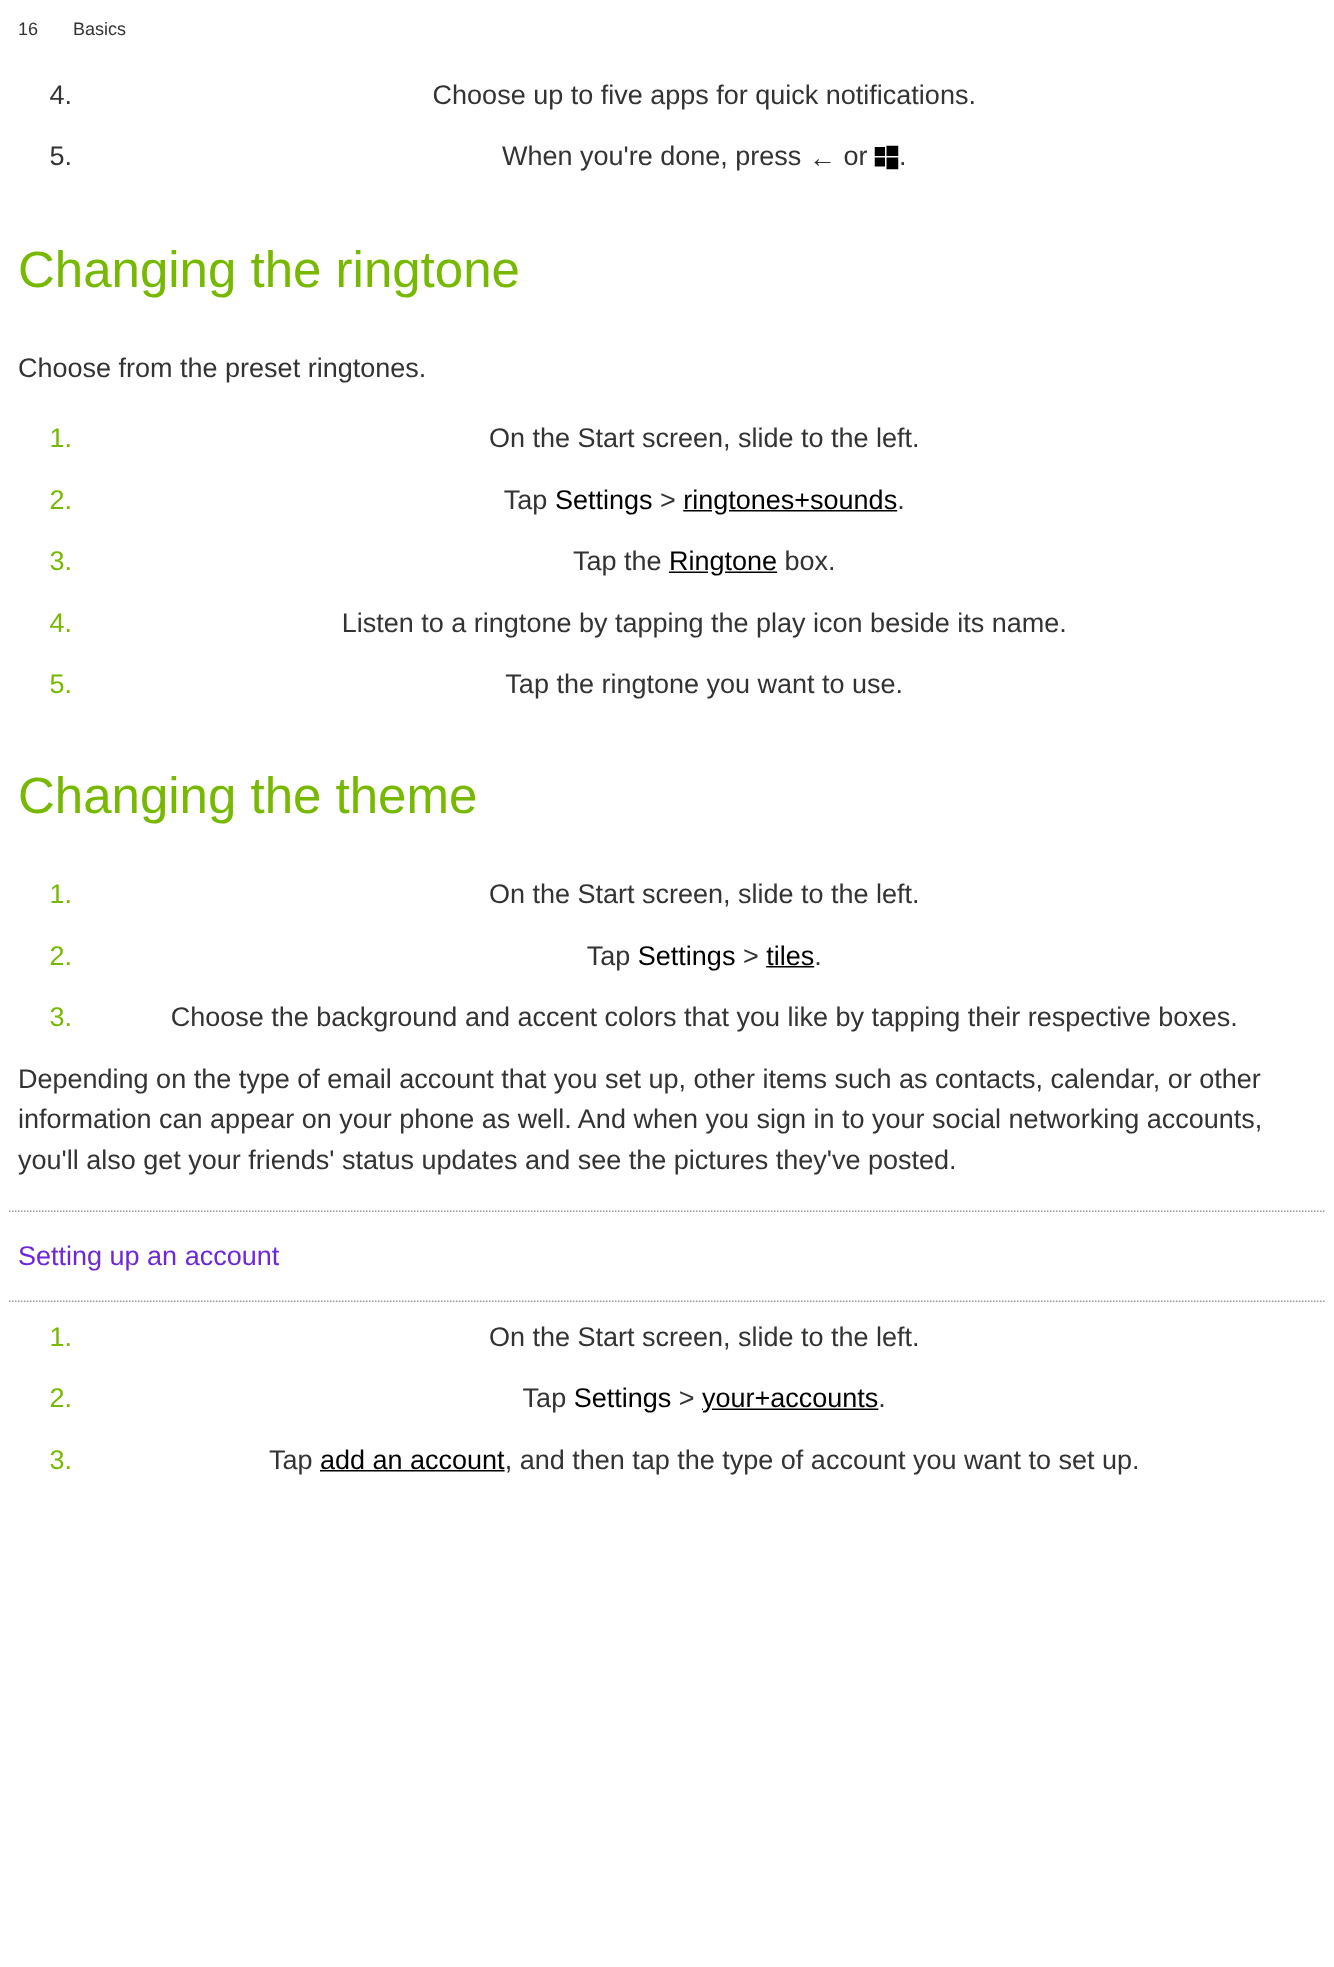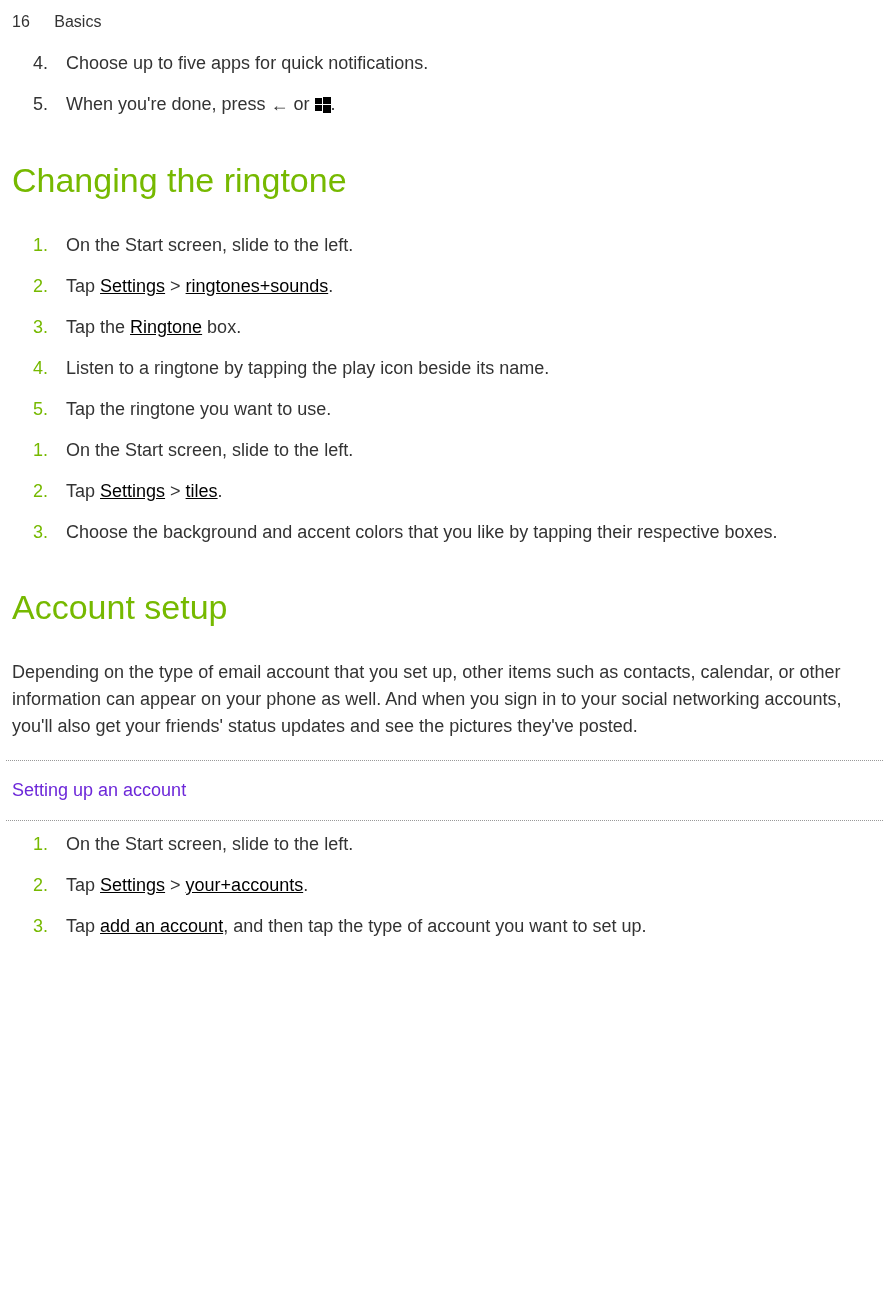--- a/index.html
+++ b/index.html
@@ -13,21 +13,21 @@
       height: 1311px;
       background: #ffffff;
       color: #333333;
       line-height: 1.5;
       position: relative;
     }
     .page-header {
       position: absolute;
       top: 10px;
       left: 12px;
-      font-size: 16px;
+      font-size: 12px;
       color: #333;
     }
     .page-header .page-num {
       margin-right: 20px;
     }
     .content {
       position: absolute;
       top: 50px;
       left: 0;
       right: 0;
@@ -41,20 +41,21 @@
     }
     .ol-item .num {
       width: 60px;
       text-align: right;
       padding-right: 18px;
       flex-shrink: 0;
     }
     .ol-item .text {
       flex: 1;
       padding-right: 10px;
+      text-align: center;
     }
     .ol-item.green .num {
       color: #76b900;
       font-weight: 500;
     }
     .heading-green {
       color: #76b900;
       font-size: 34px;
       font-weight: 400;
       margin-top: 36px;
@@ -64,21 +65,20 @@
     .body-para {
       font-size: 18px;
       color: #333;
       margin-bottom: 20px;
       padding-left: 6px;
       padding-right: 6px;
     }
     .bold {
       font-weight: 500;
       color: #000;
-      text-decoration: underline;
     }
     .underline {
       text-decoration: underline;
     }
     .icon-back {
       display: inline-block;
       vertical-align: middle;
       font-weight: bold;
     }
     .icon-windows {
@@ -134,20 +134,21 @@
           <rect x="0" y="1" width="7" height="6" fill="#000"></rect>
           <rect x="8" y="0" width="8" height="7" fill="#000"></rect>
           <rect x="0" y="8" width="7" height="6" fill="#000"></rect>
           <rect x="8" y="8" width="8" height="8" fill="#000"></rect>
         </svg>
       </span><span>.</span>
     </div>
   </div>
 
   <h2 class="heading-green">Changing the ringtone</h2>
+  <p class="body-para">Choose from the preset ringtones.</p>
 
   <div class="ol-item green section-start">
     <div class="num">1.</div>
     <div class="text">On the Start screen, slide to the left.</div>
   </div>
   <div class="ol-item green">
     <div class="num">2.</div>
     <div class="text">
       <span>Tap </span><span class="bold">Settings</span><span> &gt; </span><span class="bold underline">ringtones+sounds</span><span>.</span>
     </div>
@@ -160,37 +161,37 @@
   </div>
   <div class="ol-item green">
     <div class="num">4.</div>
     <div class="text">Listen to a ringtone by tapping the play icon beside its name.</div>
   </div>
   <div class="ol-item green">
     <div class="num">5.</div>
     <div class="text">Tap the ringtone you want to use.</div>
   </div>
 
+  <h2 class="heading-green">Changing the theme</h2>
 
   <div class="ol-item green section-start">
     <div class="num">1.</div>
     <div class="text">On the Start screen, slide to the left.</div>
   </div>
   <div class="ol-item green">
     <div class="num">2.</div>
     <div class="text">
       <span>Tap </span><span class="bold">Settings</span><span> &gt; </span><span class="bold underline">tiles</span><span>.</span>
     </div>
   </div>
   <div class="ol-item green">
     <div class="num">3.</div>
     <div class="text">Choose the background and accent colors that you like by tapping their respective boxes.</div>
   </div>
 
-  <h2 class="heading-green">Account setup</h2>
   <p class="body-para">Depending on the type of email account that you set up, other items such as contacts, calendar, or other information can appear on your phone as well. And when you sign in to your social networking accounts, you'll also get your friends' status updates and see the pictures they've posted.</p>
 
   <hr class="dotted-line">
   <div class="subheading">Setting up an account</div>
   <hr class="dotted-line">
 
   <div style="height:10px"></div>
 
   <div class="ol-item green">
     <div class="num">1.</div>

